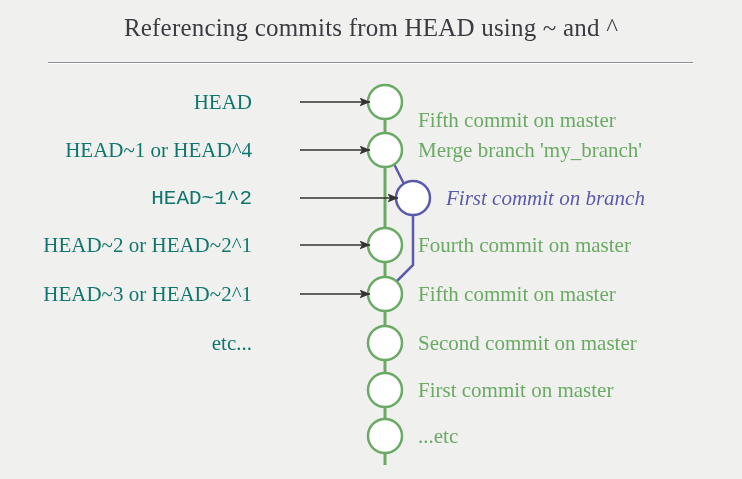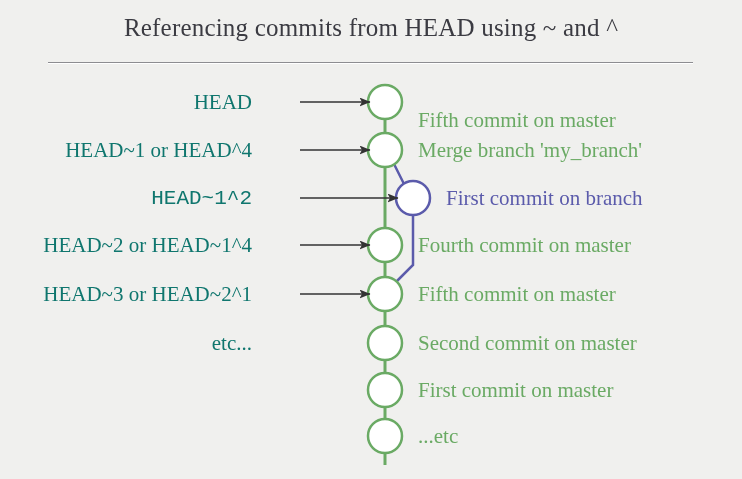--- a/index.html
+++ b/index.html
@@ -57,21 +57,21 @@
     transform: translateY(-50%);
   }
   .commit-label {
     position: absolute;
     font-size: 21px;
     white-space: nowrap;
     font-family: "Liberation Serif", "DejaVu Serif", serif;
     transform: translateY(-50%);
   }
   .commit-label.master { color: #6aaa64; }
-  .commit-label.branch { color: #5b5bab; }
+  .commit-label.branch { color: #5b5bab; font-style: italic; }
 </style>
 </head>
 <body>
 
 <div id="page">
 
   <div id="title">Referencing commits from HEAD using ~ and ^</div>
   <div id="title-rule"></div>
 
   <svg id="graph-svg" viewBox="0 0 742 479" xmlns="http://www.w3.org/2000/svg">
@@ -100,21 +100,21 @@
         <line x1="300" y1="198" x2="398" y2="198" stroke="#333333" stroke-width="1.6" marker-end="url(#arrowhead)"></line>
         <line x1="300" y1="245" x2="370" y2="245" stroke="#333333" stroke-width="1.6" marker-end="url(#arrowhead)"></line>
         <line x1="300" y1="294" x2="370" y2="294" stroke="#333333" stroke-width="1.6" marker-end="url(#arrowhead)"></line>
       </g>
   </svg>
 
   <div id="ref-labels">
       <div class="ref-label" style="right: 454px; top: 102px;">HEAD</div>
       <div class="ref-label" style="right: 454px; top: 150px;">HEAD~1 or HEAD^4</div>
       <div class="ref-label" style="right: 454px; top: 198px; font-family: Liberation Mono, monospace;">HEAD~1^2</div>
-      <div class="ref-label" style="right: 454px; top: 245px;">HEAD~2 or HEAD~1^4</div>
+      <div class="ref-label" style="right: 454px; top: 245px;">HEAD~2 or HEAD~2^1</div>
       <div class="ref-label" style="right: 454px; top: 294px;">HEAD~3 or HEAD~2^1</div>
       <div class="ref-label" style="right: 454px; top: 343px;">etc...</div>
     </div>
   <div id="commit-labels">
       <div class="commit-label master" style="left: 418px; top: 120px;">Fifth commit on master</div>
       <div class="commit-label master" style="left: 418px; top: 150px;">Merge branch 'my_branch'</div>
       <div class="commit-label branch" style="left: 446px; top: 198px;">First commit on branch</div>
       <div class="commit-label master" style="left: 418px; top: 245px;">Fourth commit on master</div>
       <div class="commit-label master" style="left: 418px; top: 294px;">Fifth commit on master</div>
       <div class="commit-label master" style="left: 418px; top: 343px;">Second commit on master</div>

